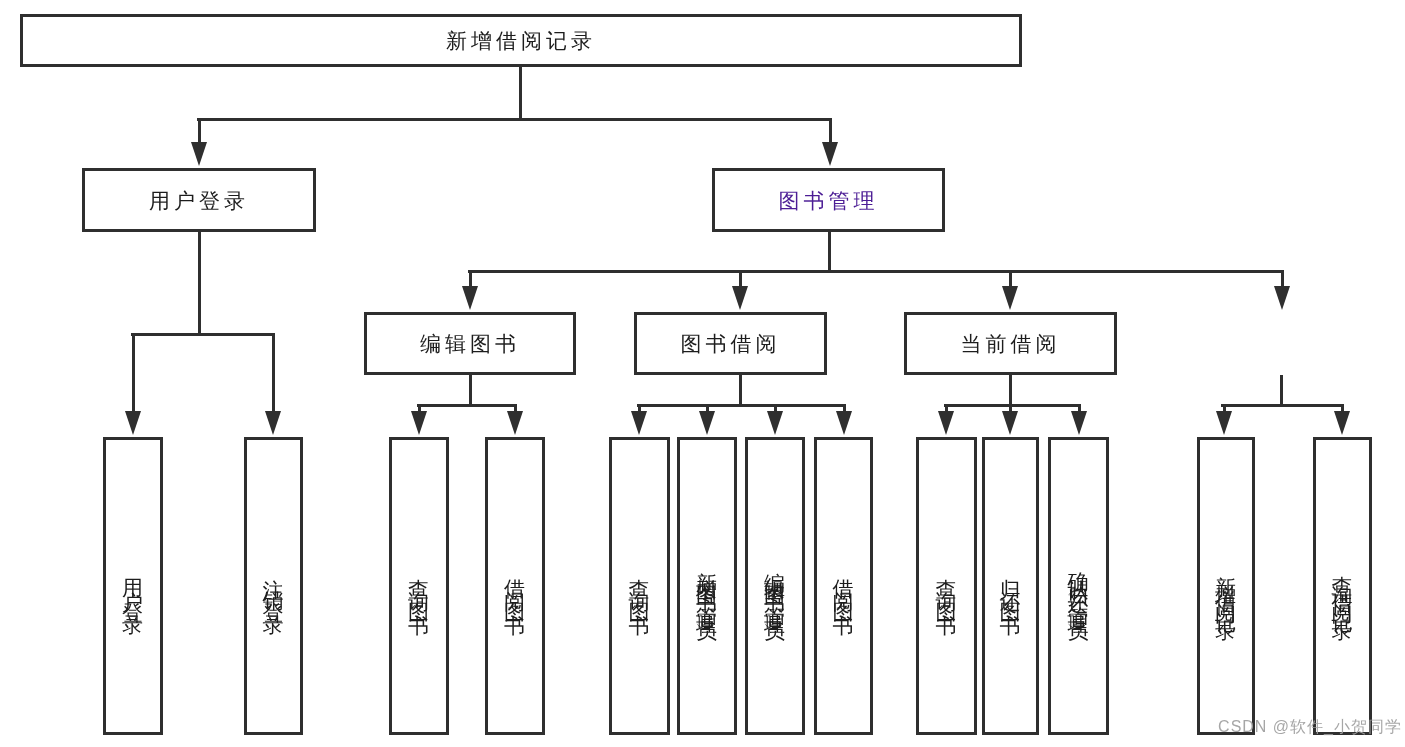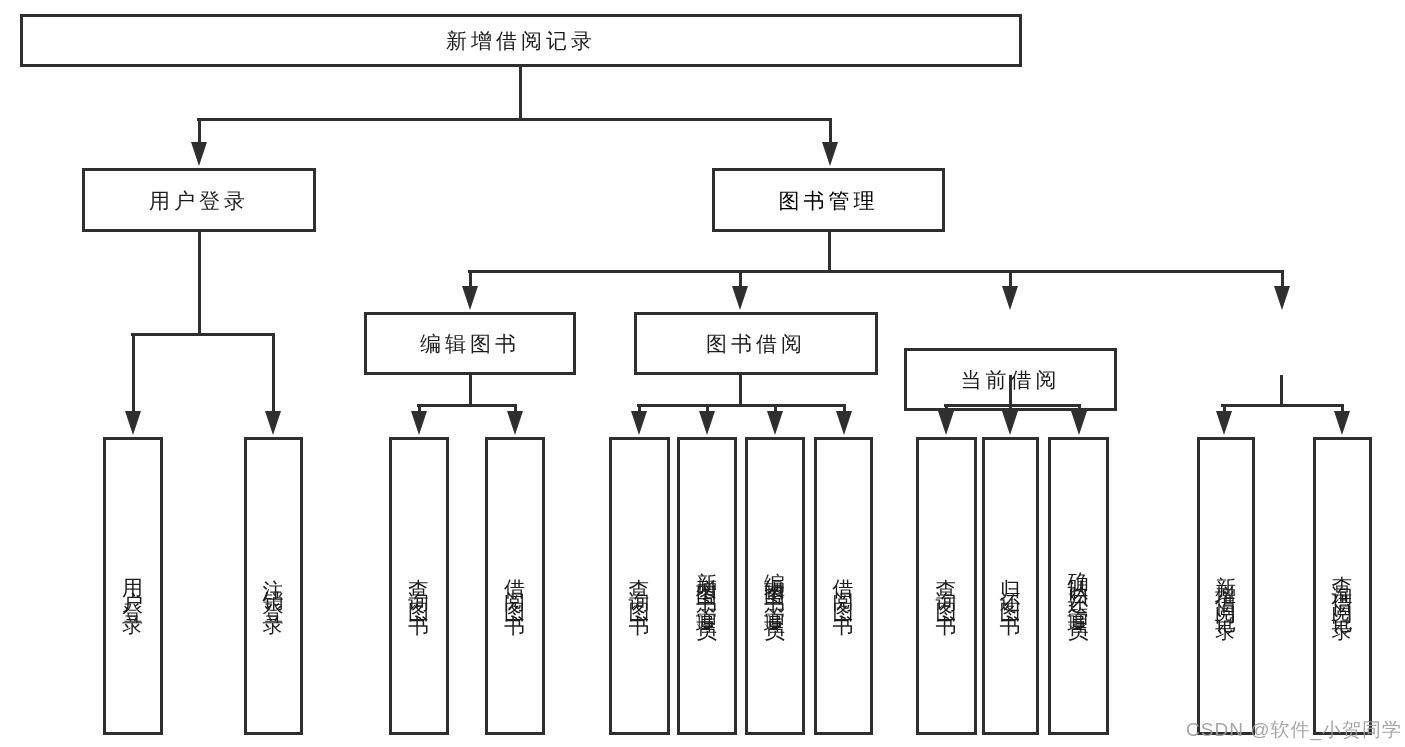--- a/index.html
+++ b/index.html
@@ -33,38 +33,38 @@
     position:absolute;
     width:0;height:0;
     border-left:8px solid transparent;
     border-right:8px solid transparent;
     border-top:24px solid #2f2f2f;
   }
   .watermark{
     position:absolute;
     top:717px;
     right:3px;
-    font-size:19px;
+    font-size:16px;
     letter-spacing:1px;
     color:rgba(158,158,158,0.92);
     z-index:10;
     white-space:nowrap;
   }
 </style>
 </head>
 <body>
 
 <div id="diagram">
   <div class="watermark">CSDN @软件_小贺同学</div>
 <div class="node h" style="left: 20px; top: 14px; width: 1002px; height: 53px; border-color: rgb(47, 47, 47); color: rgb(29, 29, 29);">新增借阅记录</div>
     <div class="node h" style="left: 82px; top: 168px; width: 234px; height: 64px; border-color: rgb(47, 47, 47); color: rgb(29, 29, 29);">用户登录</div>
-    <div class="node h" style="left: 712px; top: 168px; width: 233px; height: 64px; border-color: rgb(47, 47, 47); color: #000000;">图书管理</div>
+    <div class="node h" style="left: 712px; top: 168px; width: 233px; height: 64px; border-color: rgb(47, 47, 47); color: #4c1d95;">图书管理</div>
     <div class="node h" style="left: 364px; top: 312px; width: 212px; height: 63px; border-color: rgb(47, 47, 47); color: rgb(29, 29, 29);">编辑图书</div>
-    <div class="node h" style="left: 634px; top: 312px; width: 244px; height: 63px; border-color: rgb(47, 47, 47); color: rgb(29, 29, 29);">图书借阅</div>
-    <div class="node h" style="left: 904px; top: 312px; width: 213px; height: 63px; border-color: rgb(47, 47, 47); color: rgb(29, 29, 29); margin-top: 36px;">当前借阅</div>
+    <div class="node h" style="left: 634px; top: 312px; width: 193px; height: 63px; border-color: rgb(47, 47, 47); color: rgb(29, 29, 29);">图书借阅</div>
+    <div class="node h" style="left: 904px; top: 312px; width: 213px; height: 63px; border-color: rgb(47, 47, 47); color: rgb(29, 29, 29);">当前借阅</div>
     <div class="node v" style="left: 103px; top: 437px; width: 60px; height: 298px; border-color: rgb(47, 47, 47); color: rgb(29, 29, 29); letter-spacing: 12px;">用户登录</div>
     <div class="node v" style="left: 244px; top: 437px; width: 59px; height: 298px; border-color: rgb(47, 47, 47); color: rgb(29, 29, 29); letter-spacing: 12px;">注销登录</div>
     <div class="node v" style="left: 389px; top: 437px; width: 60px; height: 298px; border-color: rgb(47, 47, 47); color: rgb(29, 29, 29); letter-spacing: 12px;">查询图书</div>
     <div class="node v" style="left: 485px; top: 437px; width: 60px; height: 298px; border-color: rgb(47, 47, 47); color: rgb(29, 29, 29); letter-spacing: 12px;">借阅图书</div>
     <div class="node v" style="left: 609px; top: 437px; width: 61px; height: 298px; border-color: rgb(47, 47, 47); color: rgb(29, 29, 29); letter-spacing: 12px;">查询图书</div>
     <div class="node v" style="left: 677px; top: 437px; width: 60px; height: 298px; border-color: rgb(47, 47, 47); color: rgb(29, 29, 29); letter-spacing: 7px;">新增图书（管理员）</div>
     <div class="node v" style="left: 745px; top: 437px; width: 60px; height: 298px; border-color: rgb(47, 47, 47); color: rgb(29, 29, 29); letter-spacing: 7px;">编辑图书（管理员）</div>
     <div class="node v" style="left: 814px; top: 437px; width: 59px; height: 298px; border-color: rgb(47, 47, 47); color: rgb(29, 29, 29); letter-spacing: 12px;">借阅图书</div>
     <div class="node v" style="left: 916px; top: 437px; width: 61px; height: 298px; border-color: rgb(47, 47, 47); color: rgb(29, 29, 29); letter-spacing: 12px;">查询图书</div>
     <div class="node v" style="left: 982px; top: 437px; width: 57px; height: 298px; border-color: rgb(47, 47, 47); color: rgb(29, 29, 29); letter-spacing: 12px;">归还图书</div>

